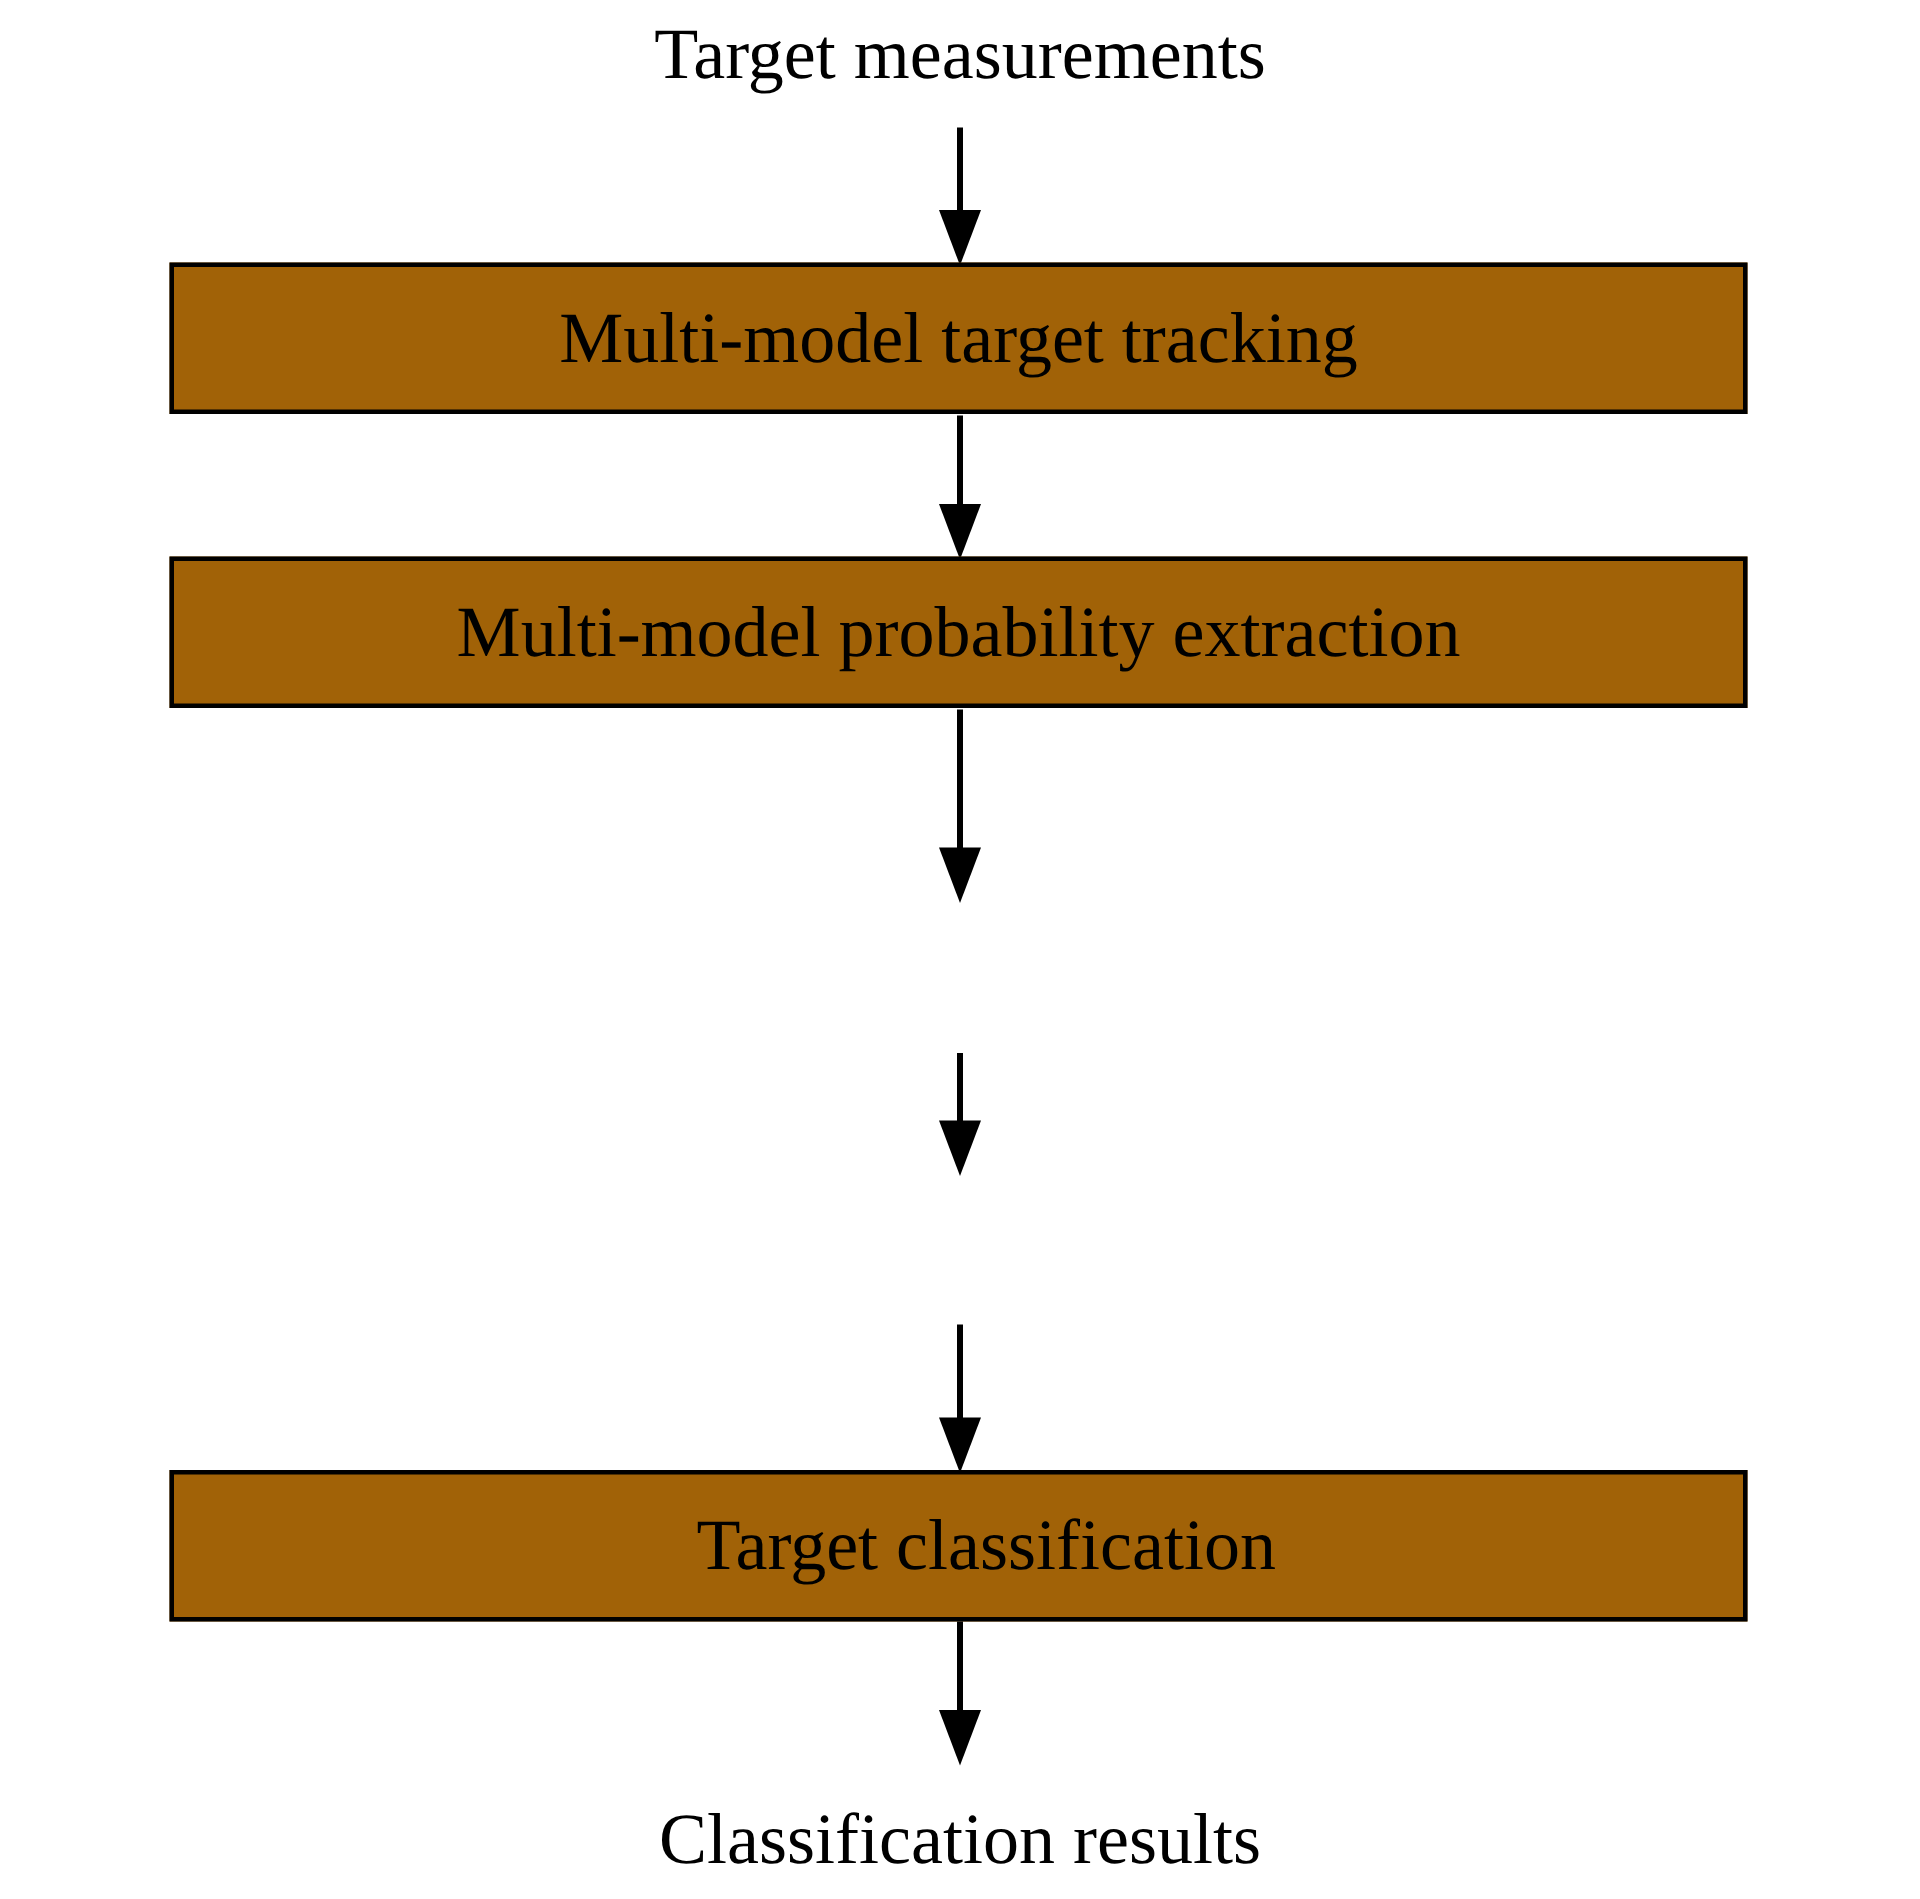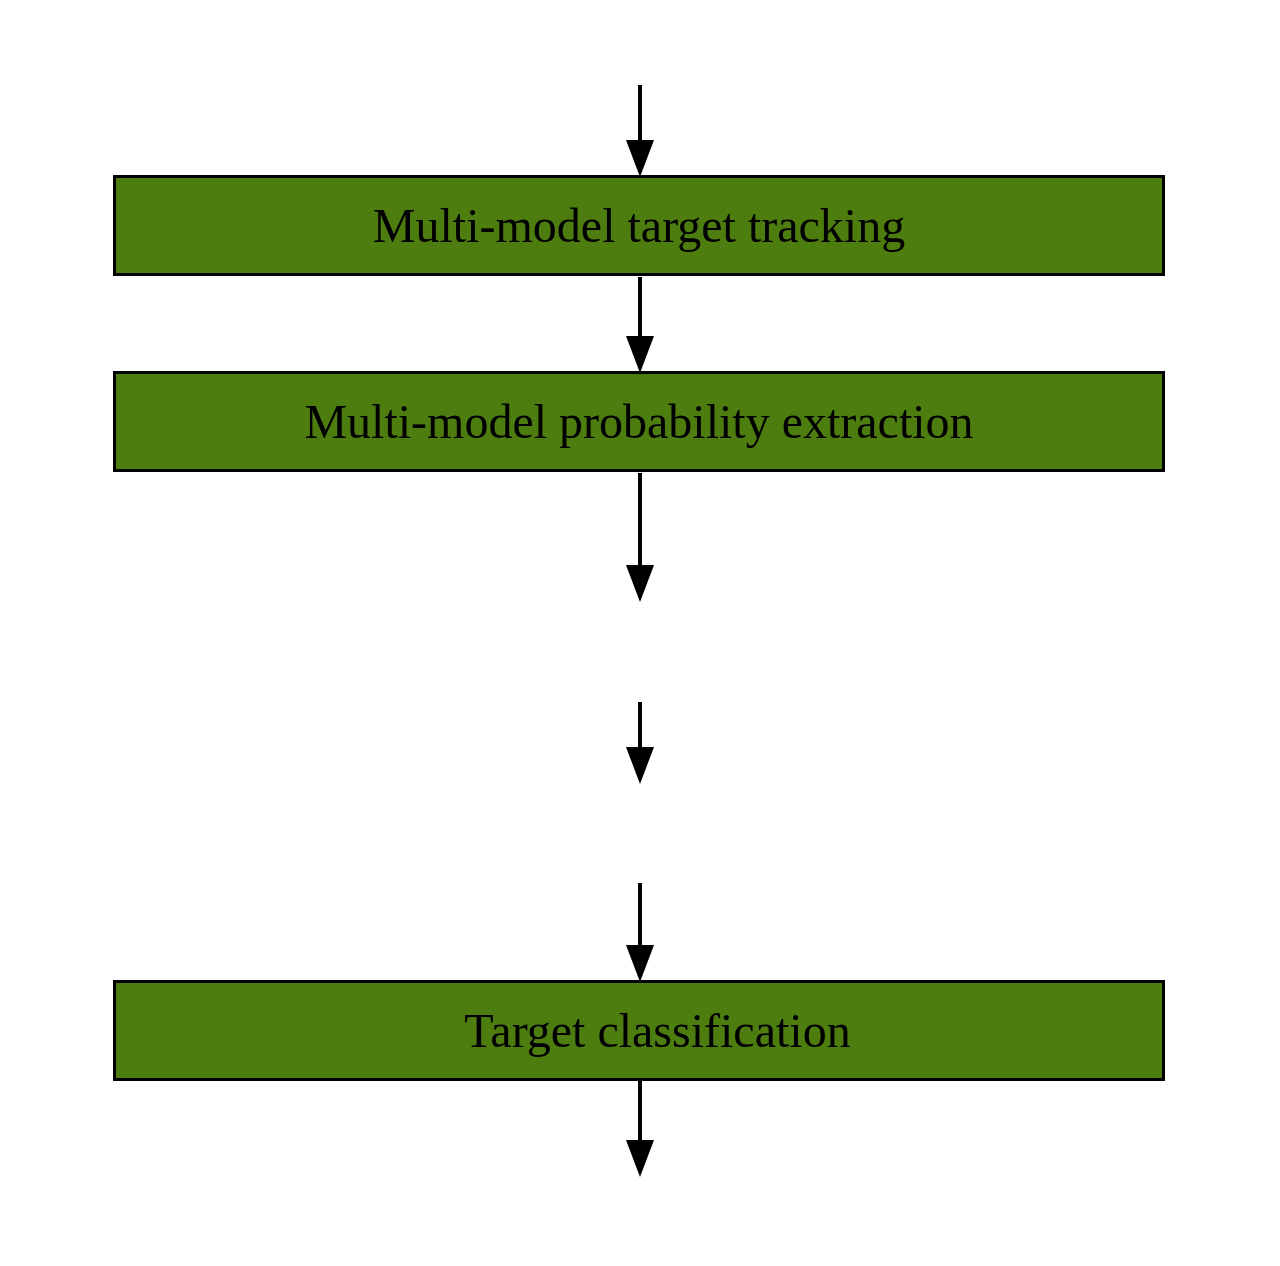--- a/index.html
+++ b/index.html
@@ -29,21 +29,21 @@
   .flow-label.start { top: 0px;    height: 72px; }
   .flow-label.end   { top: 1186px; height: 80px; }
 
   .process-box {
     position: absolute;
     left: 113px;
     width: 1052px;
     height: 101px;
     border: 3px solid #000000;
     box-sizing: border-box;
-    background: #4d7c0f;
+    background: #a16207;
     display: flex;
     align-items: center;
     justify-content: center;
     font-size: 48px;
     white-space: nowrap;
   }
   .box-1 { top: 175px; }
   .box-2 { top: 371px; }
   .box-3 { top: 600px; }
   .box-4 { top: 782px; }
@@ -80,20 +80,21 @@
   .arrow-3 { top: 473px;  height: 129px; }
   .arrow-4 { top: 702px;  height: 82px;  }
   .arrow-5 { top: 883px;  height: 99px;  }
   .arrow-6 { top: 1081px; height: 96px;  }
 </style>
 </head>
 <body>
 
 <div class="canvas">
 
+  <div class="flow-label start">Target measurements</div>
 
   <div class="arrow arrow-1">
     <div class="arrow-line"></div>
     <div class="arrow-head"></div>
   </div>
 
   <div class="process-box box-1">Multi-model target tracking</div>
 
   <div class="arrow arrow-2">
     <div class="arrow-line"></div>
@@ -119,14 +120,15 @@
     <div class="arrow-head"></div>
   </div>
 
   <div class="process-box box-5">Target classification</div>
 
   <div class="arrow arrow-6">
     <div class="arrow-line"></div>
     <div class="arrow-head"></div>
   </div>
 
+  <div class="flow-label end">Classification results</div>
 
 </div>
 
 </body></html>

